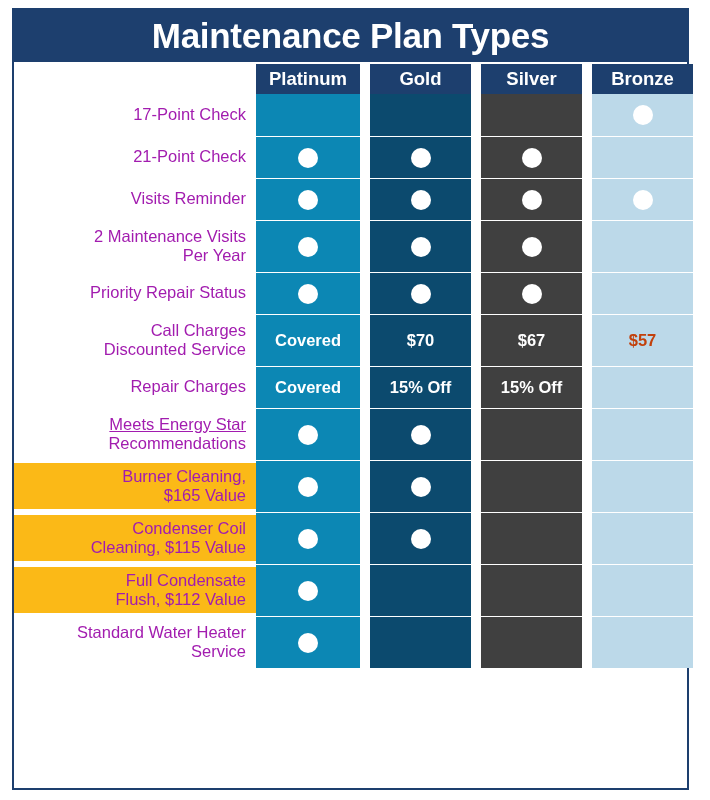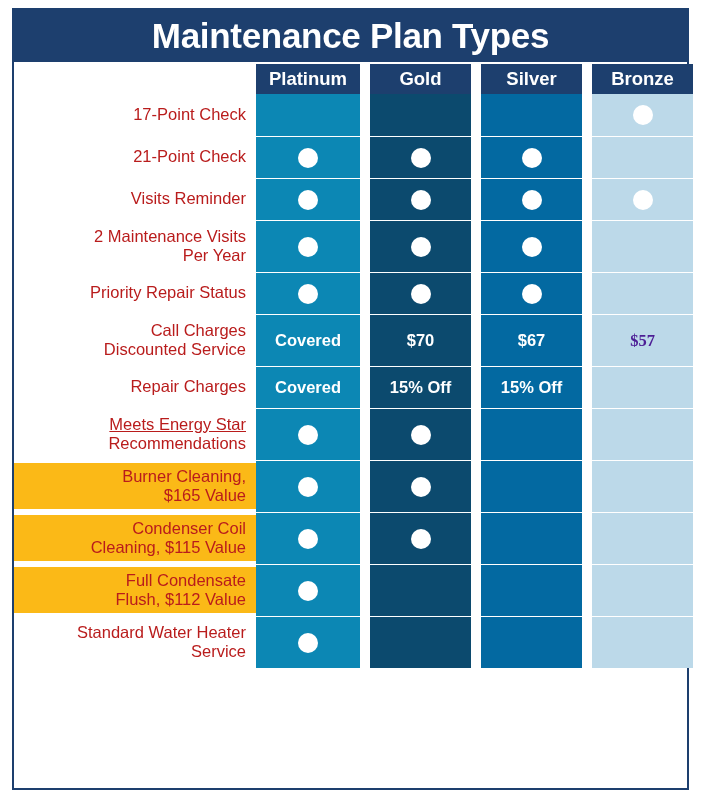--- a/index.html
+++ b/index.html
@@ -90,21 +90,21 @@
   .cell-label {
     flex: 0 0 242px;
     width: 242px;
     box-sizing: border-box;
     display: flex;
     align-items: center;
     justify-content: flex-end;
     text-align: right;
     padding: 0 10px 0 6px;
     font-size: 16.5px;
-    color: #b91c1c;
+    color: #a21caf;
     line-height: 1.17;
     background: #ffffff;
   }
   .cell-label .lbl-inner {
     display: block;
     width: 100%;
   }
   .row.highlight .cell-label {
     background: #fbb917;
     margin: 3px 0;
@@ -120,21 +120,21 @@
     position: relative;
     font-size: 16.5px;
     font-weight: bold;
     color: #ffffff;
     border-top: 1.5px solid #ffffff;
   }
   .row:first-child .cell { border-top: none; }
 
   .col-platinum { flex: 0 0 104px; width: 104px; background: #0c87b4; margin-right: 10px; }
   .col-gold     { flex: 0 0 101px; width: 101px; background: #0c4a6e; margin-right: 10px; }
-  .col-silver   { flex: 0 0 101px; width: 101px; background: #0369a1; margin-right: 10px; }
+  .col-silver   { flex: 0 0 101px; width: 101px; background: #404040; margin-right: 10px; }
   .col-bronze   { flex: 0 0 101px; width: 101px; background: #bcd9e9; margin-right: 0px; }
 
   
   .head-cell {
     box-sizing: border-box;
     background: #1d3f6e;
     color: #ffffff;
     font-size: 18.5px;
     font-weight: bold;
     display: flex;
@@ -151,21 +151,21 @@
 
   
   .dot {
     width: 20px;
     height: 20px;
     border-radius: 50%;
     background: #ffffff;
     display: block;
   }
 
-  .val-dark { color: #4c1d95; font-family: Liberation Serif, serif; }
+  .val-dark { color: #c2410c; }
 
   
   .h1 { height: 42px; }
   .h2 { height: 52px; }
 </style>
 </head>
 <body>
 
 <div id="page">
   <div class="table-frame">

